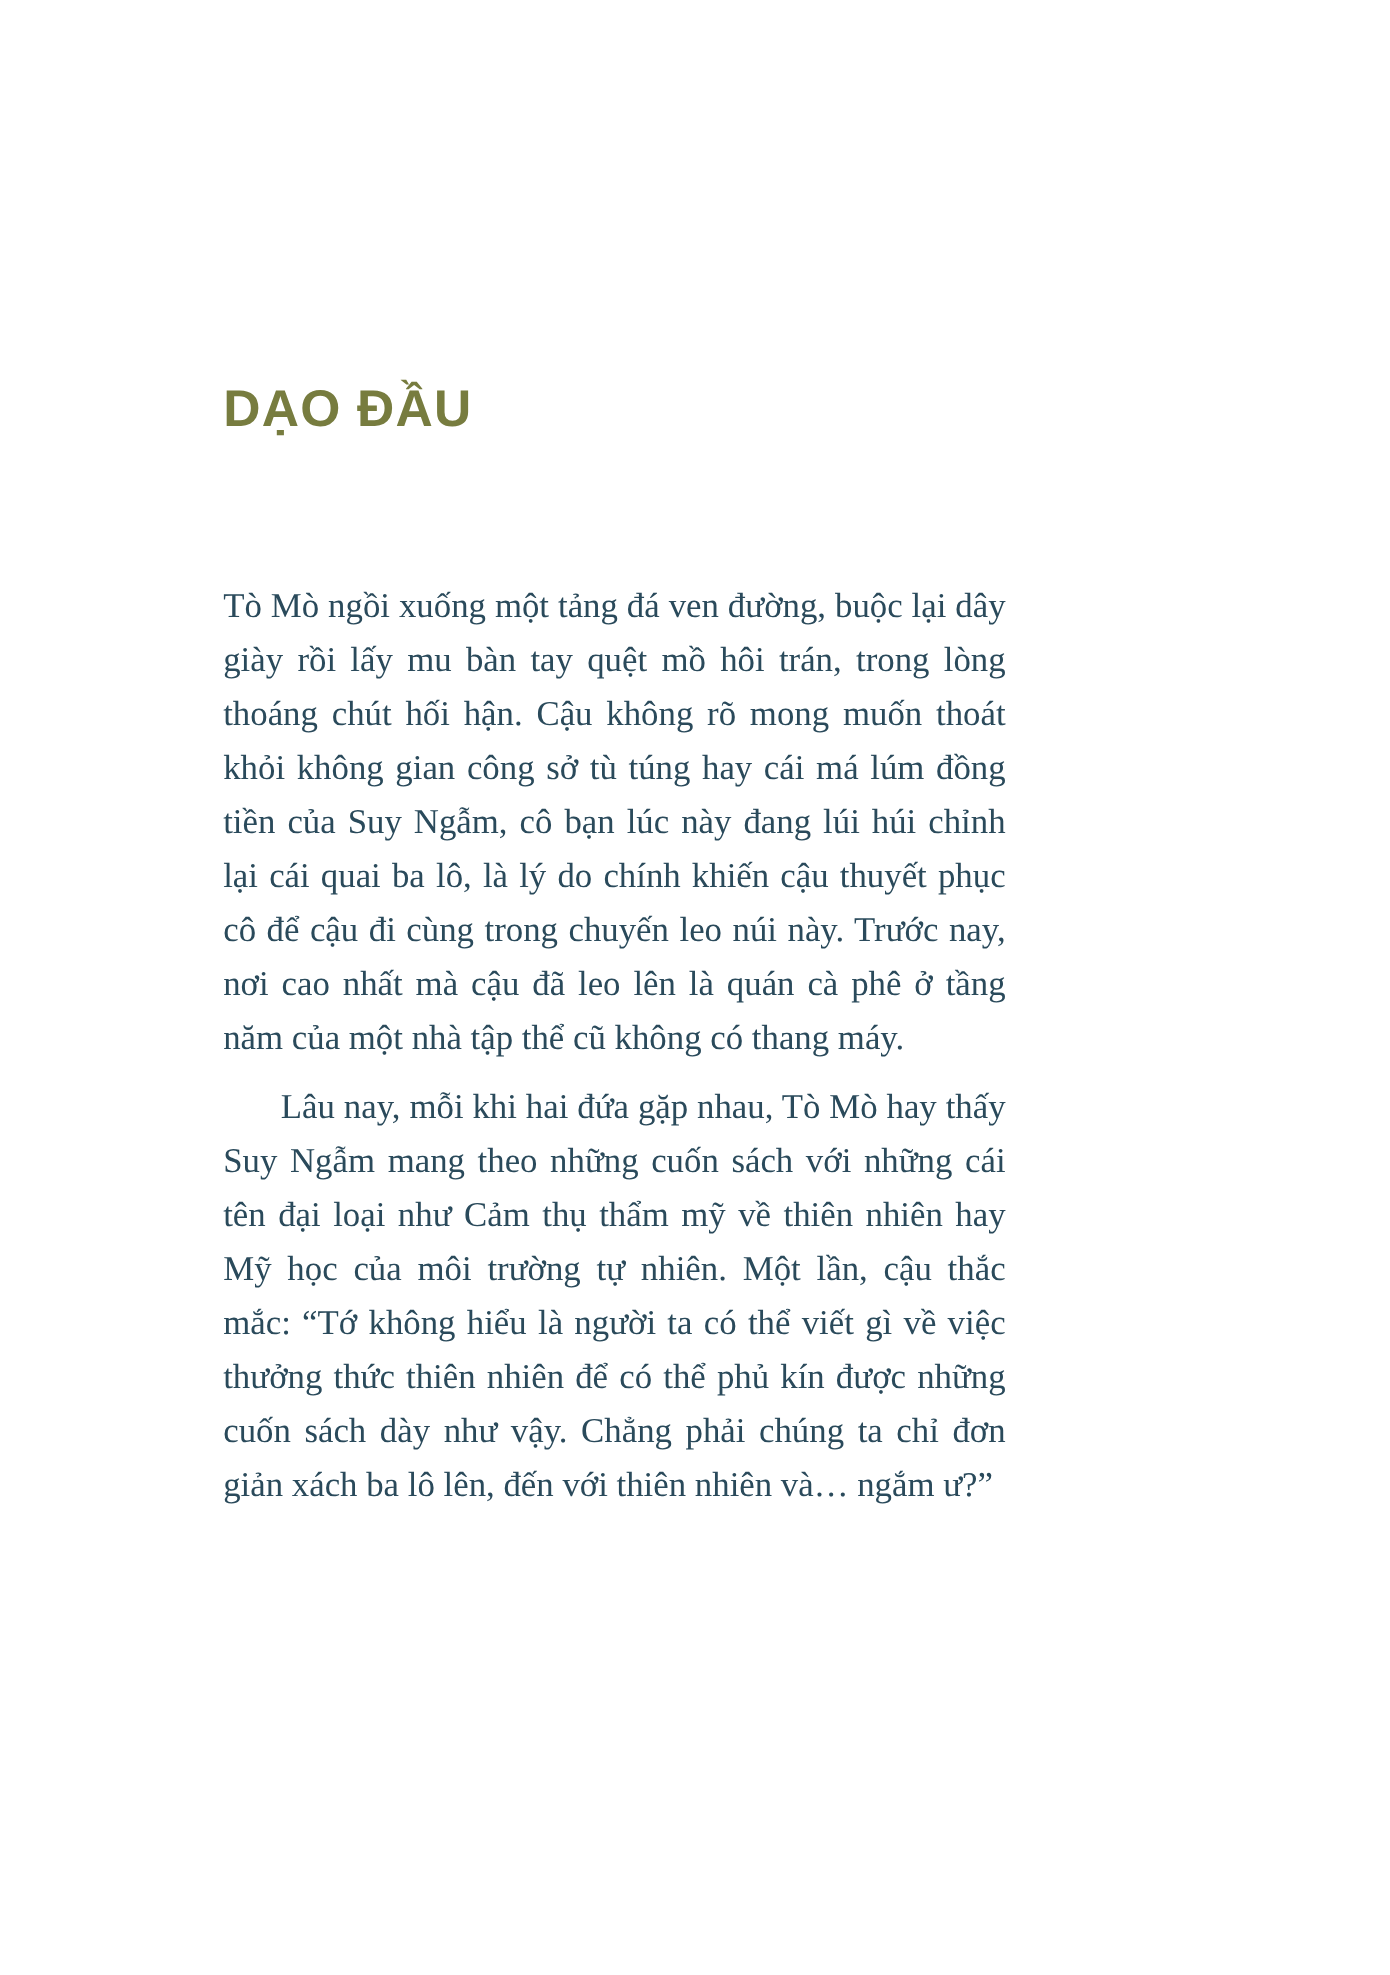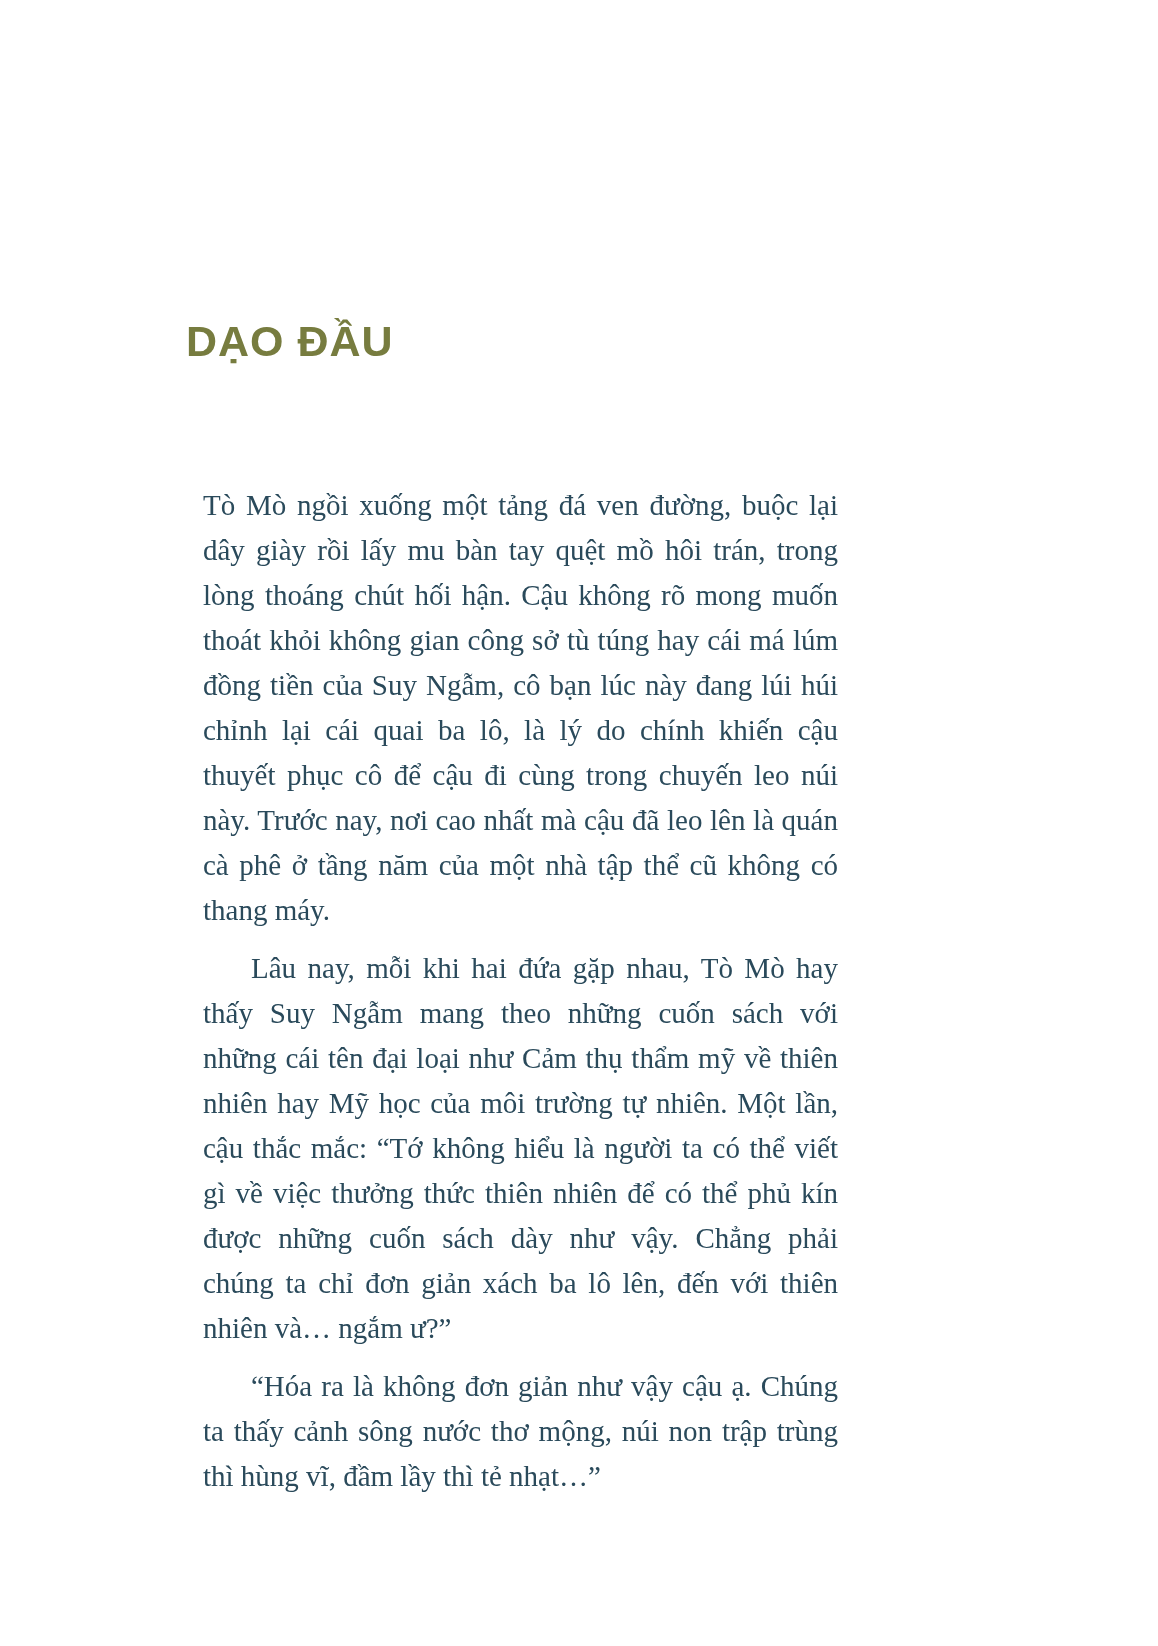--- a/index.html
+++ b/index.html
@@ -25,32 +25,31 @@
     letter-spacing: 1px;
     color: var(--title-color, #777c3f);
   }
   .body-text {
     font-family: "Liberation Serif", serif;
     font-size: 29px;
     line-height: 45px;
     color: var(--body-color, #2a4a5b);
   }
   .body-text p {
-    margin: 0 0 13px 17px;
+    margin: 0 0 13px 0;
     text-align: justify;
   }
   .body-text p.indent {
     text-indent: 48px;
   }
   .body-text .run-italic {
   }
 </style>
 </head>
 <body>
 
 <div class="book-page" style="--bg-color: #ffffff; --title-color: #777c3f; --body-color: #2a4a5b;">
   <h1 class="chapter-title">DẠO ĐẦU</h1>
   <div class="body-text">
       <p><span>Tò Mò ngồi xuống một tảng đá ven đường, buộc lại dây giày rồi lấy mu bàn tay quệt mồ hôi trán, trong lòng thoáng chút hối hận. Cậu không rõ mong muốn thoát khỏi không gian công sở tù túng hay cái má lúm đồng tiền của Suy Ngẫm, cô bạn lúc này đang lúi húi chỉnh lại cái quai ba lô, là lý do chính khiến cậu thuyết phục cô để cậu đi cùng trong chuyến leo núi này. Trước nay, nơi cao nhất mà cậu đã leo lên là quán cà phê ở tầng năm của một nhà tập thể cũ không có thang máy.</span></p>
       <p class="indent"><span>Lâu nay, mỗi khi hai đứa gặp nhau, Tò Mò hay thấy Suy Ngẫm mang theo những cuốn sách với những cái tên đại loại như </span><span class="run-italic">Cảm thụ thẩm mỹ về thiên nhiên</span><span> hay </span><span class="run-italic">Mỹ học của môi trường tự nhiên</span><span>. Một lần, cậu thắc mắc: “Tớ không hiểu là người ta có thể viết gì về việc thưởng thức thiên nhiên để có thể phủ kín được những cuốn sách dày như vậy. Chẳng phải chúng ta chỉ đơn giản xách ba lô lên, đến với thiên nhiên và… ngắm ư?”</span></p>
-      <p class="indent"><span>“Hóa ra là không đơn giản như vậy cậu ạ. Chúng ta thấy cảnh sông nước thơ mộng, núi non trập trùng thì hùng vĩ, đầm lầy thì tẻ nhạt…”</span></p>
     </div>
 </div>
 
 </body></html>

